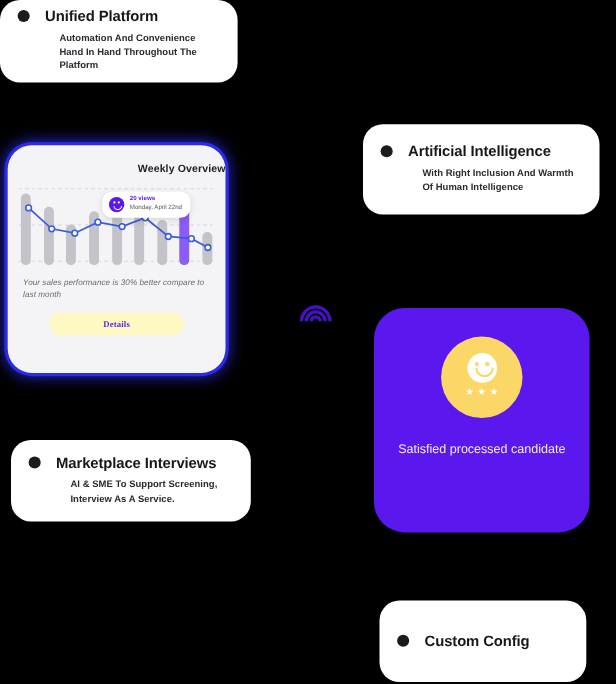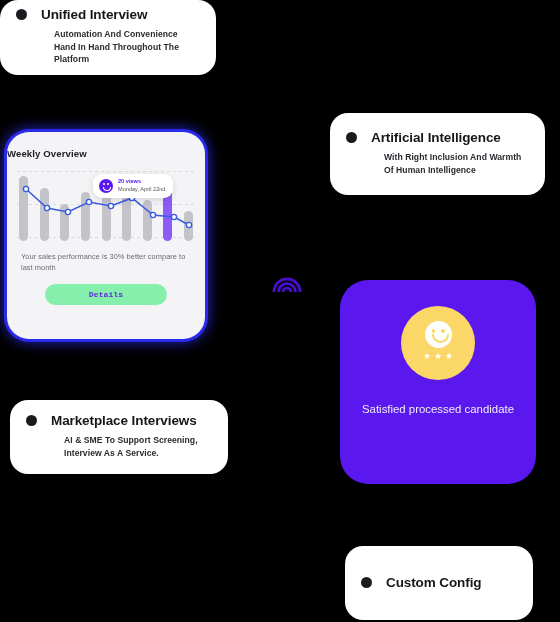--- a/index.html
+++ b/index.html
@@ -139,21 +139,21 @@
     position:absolute;
     left:7px;top:132px;
     width:198px;height:207px;
     background:#F4F4F6;
     border-radius:22px;
     box-sizing:border-box;
     box-shadow:0 0 0 3px #2a2ae8, 0 0 14px 3px rgba(42,42,232,.85);
     overflow:hidden;
   }
   .dash-title{
-    text-align:left;
+    text-align:right;
     font-size:9.6px;
     font-weight:bold;
     color:#1d1d22;
     margin-top:16px;
     letter-spacing:.1px;
   }
   .chart-wrap{
     position:relative;
     margin:8px 10px 0 10px;
     height:74px;
@@ -179,30 +179,31 @@
   .spark{
     position:absolute;left:0;top:0;right:0;bottom:0;
     overflow:visible;
   }
   .dash-note{
     margin:10px 14px 0 14px;
     font-size:7.4px;
     color:#6a6a74;
     line-height:1.55;
     letter-spacing:.05px;
+    font-style:italic;
   }
   .details-btn{
     display:block;
     margin:10px auto 0 auto;
     width:122px;height:21px;
     border:0;
     border-radius:11px;
-    background:#86efac;
+    background:#fef9c3;
     color:#5B2BE0;
-    font-family:Liberation Mono, monospace;
+    font-family:Liberation Serif, serif;
     font-size:8px;
     font-weight:bold;
     cursor:pointer;
     letter-spacing:.1px;
   }
 
   
   .tooltip{
     position:absolute;
     left:86px;top:42px;
@@ -228,21 +229,21 @@
   .tt-date{font-size:5.6px;color:#54545e;line-height:1.35;white-space:nowrap;margin-top:1px;}
 </style>
 </head>
 <body>
 
 <div class="stage">
 
   <div class="feat-card" id="card-unified">
     <div class="feat-head">
       <span class="bullet"></span>
-      <span class="feat-title">Unified Interview</span>
+      <span class="feat-title">Unified Platform</span>
     </div>
     <div class="feat-desc">Automation And Convenience Hand In Hand Throughout The Platform</div>
   </div>
 
   <div class="feat-card" id="card-ai">
     <div class="feat-head">
       <span class="bullet"></span>
       <span class="feat-title">Artificial Intelligence</span>
     </div>
     <div class="feat-desc">With Right Inclusion And Warmth Of Human Intelligence</div>

